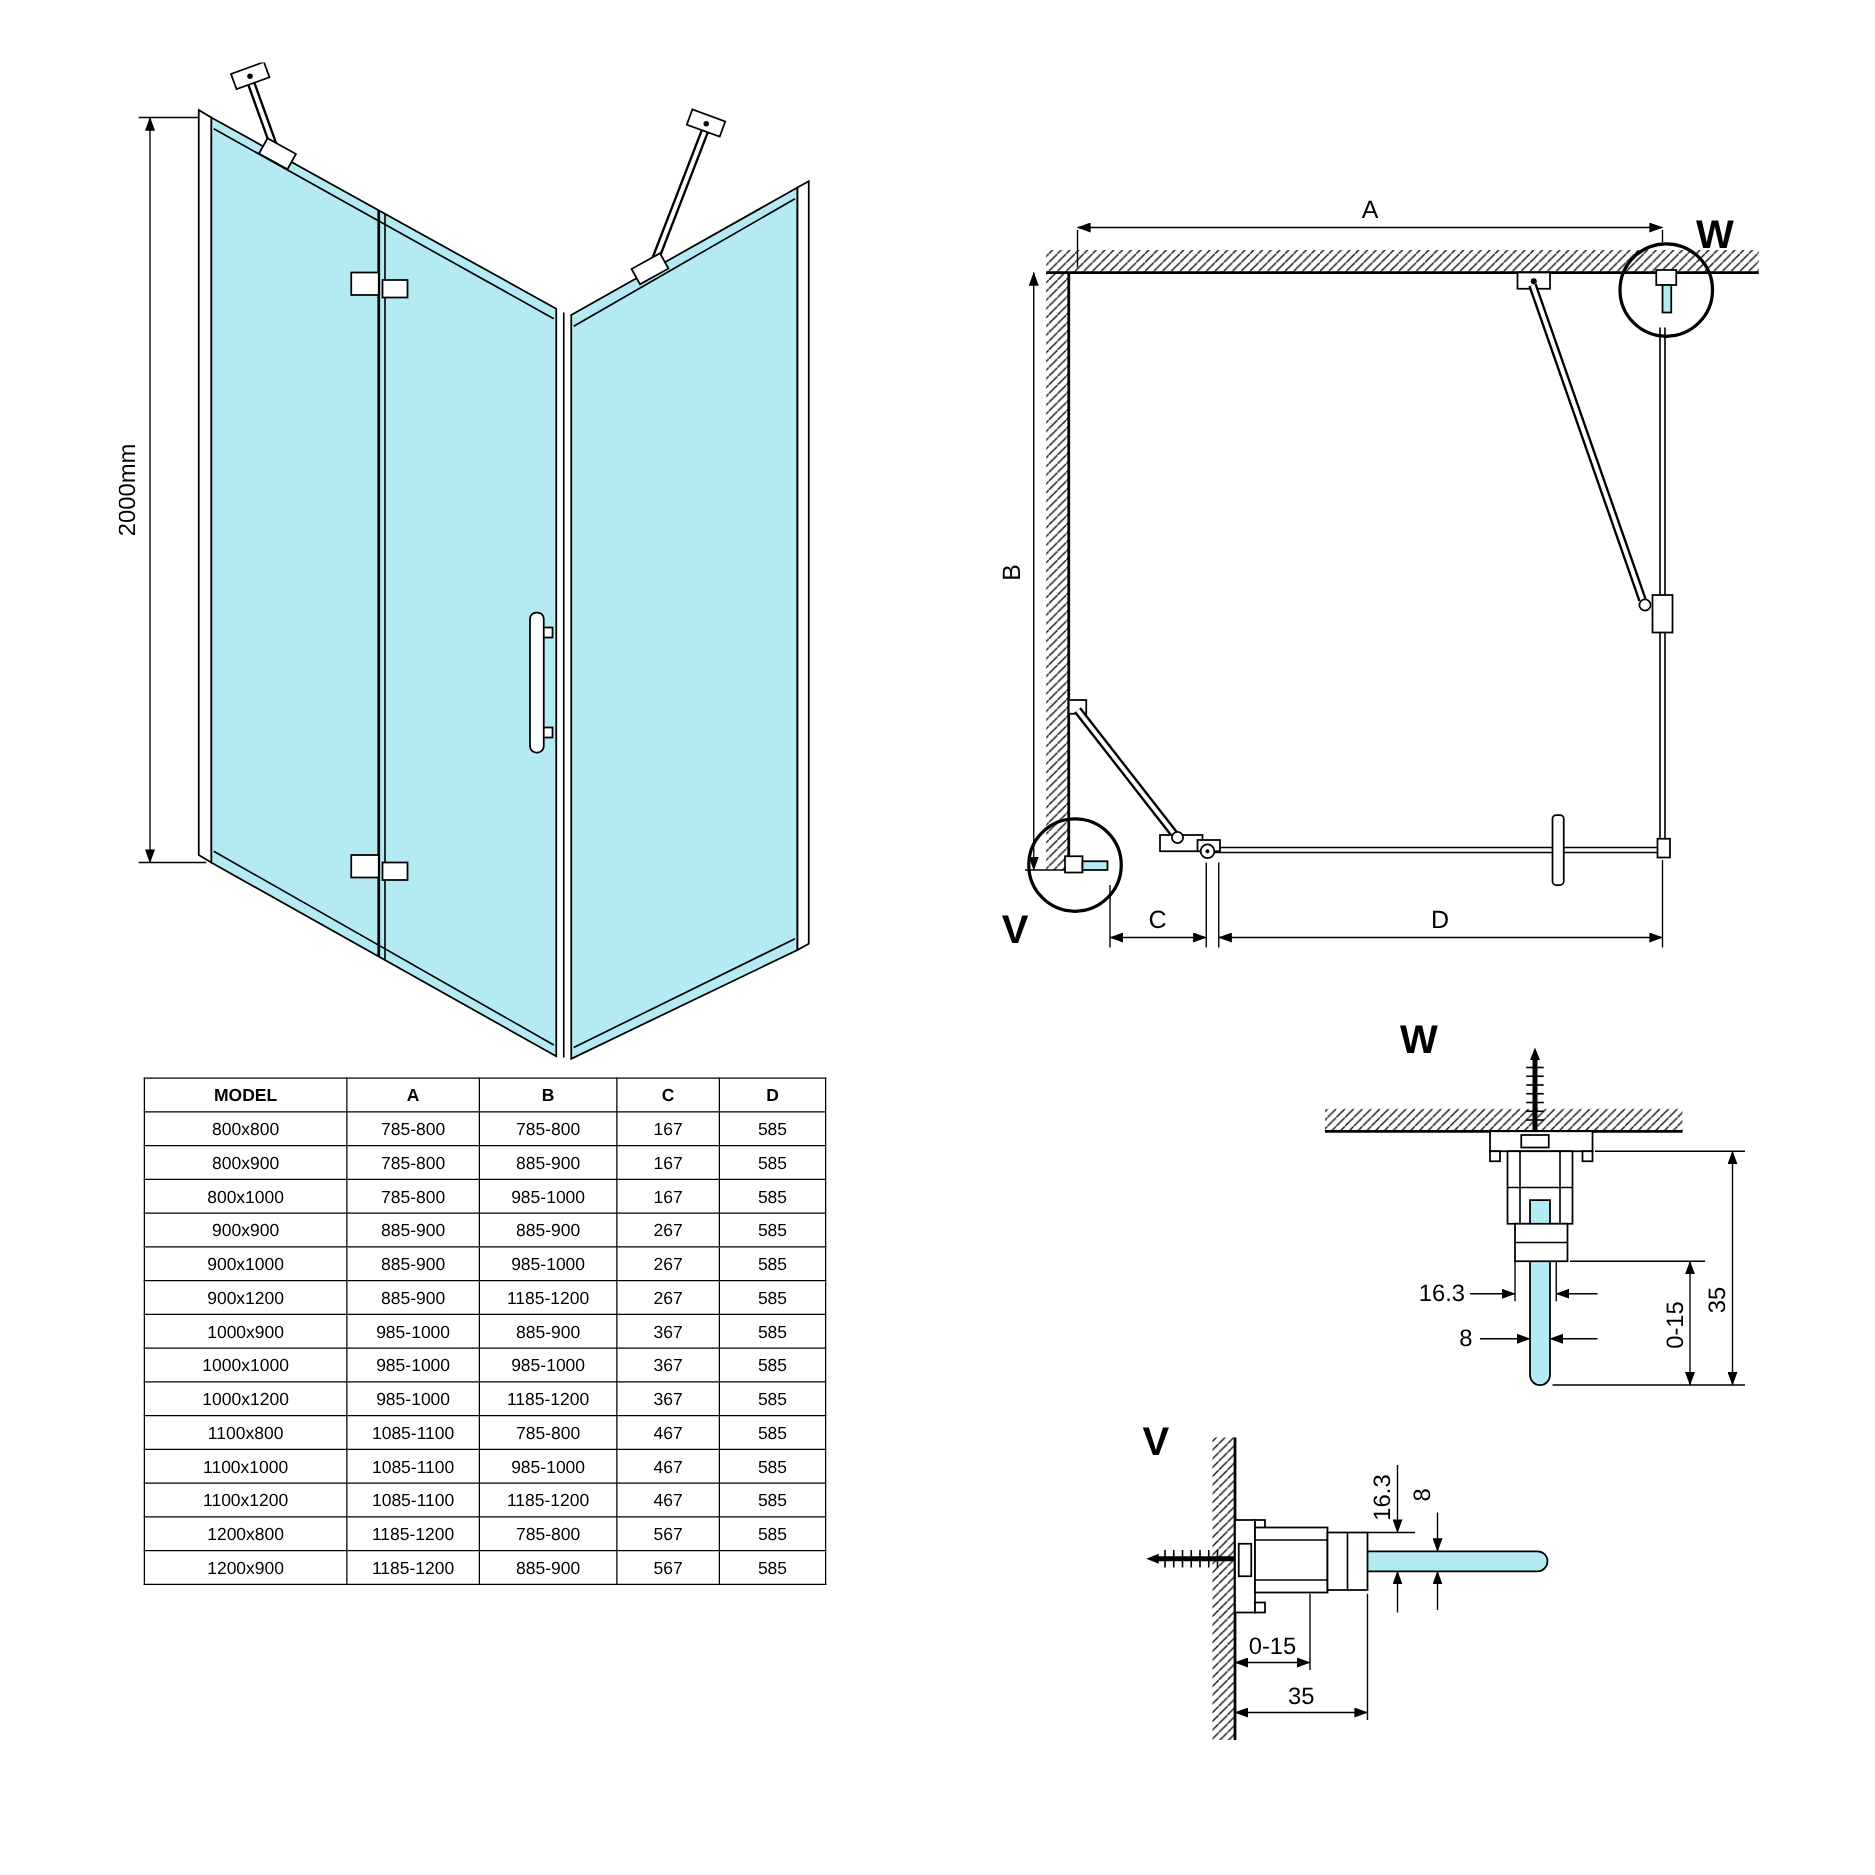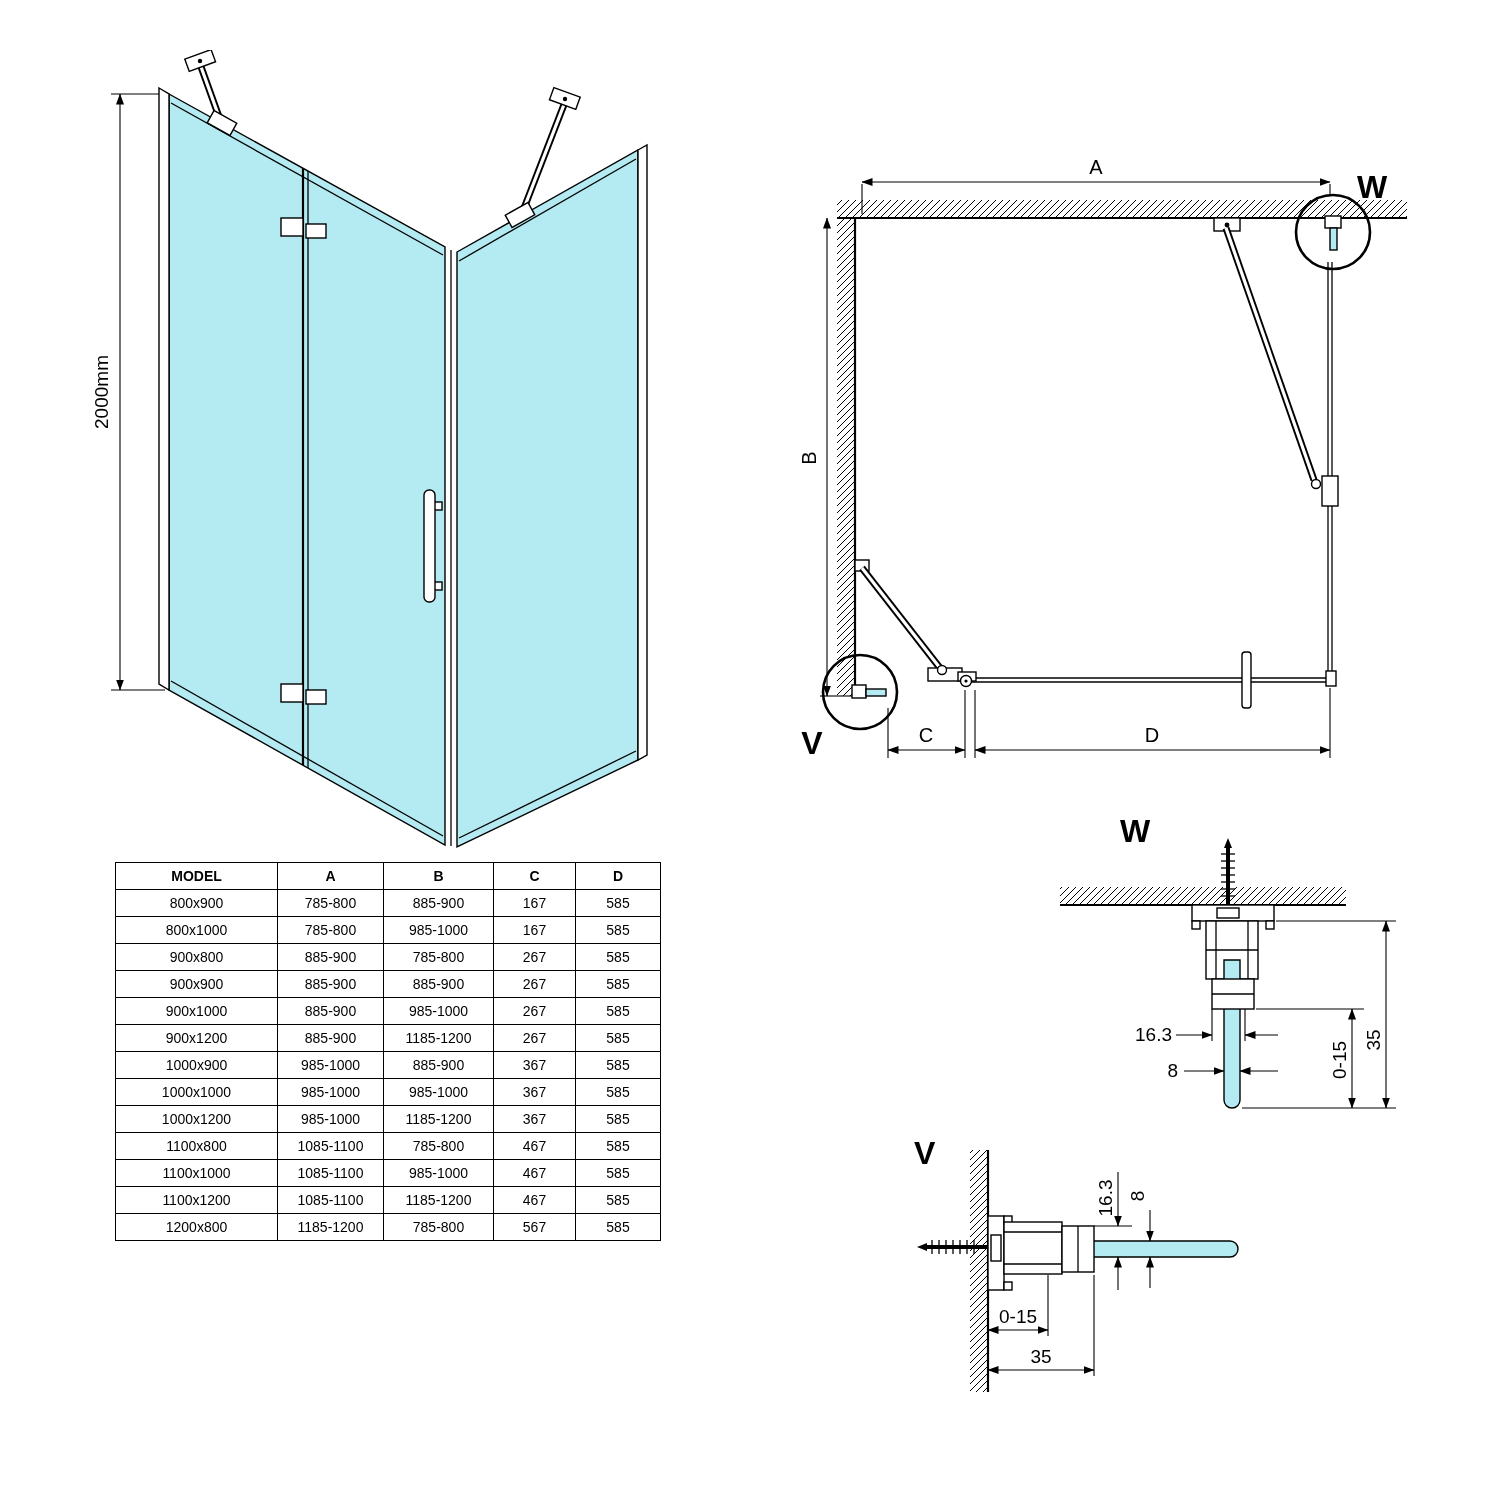--- a/index.html
+++ b/index.html
@@ -205,45 +205,45 @@
       <tr>
         <th>MODEL</th>
         <th>A</th>
         <th>B</th>
         <th>C</th>
         <th>D</th>
       </tr>
     </thead>
     <tbody>
 
+        <tr>
+          <td>800x800</td>
+          <td>785-800</td>
+          <td>785-800</td>
+          <td>167</td>
+          <td>585</td>
+        </tr>
 
         <tr>
           <td>800x900</td>
           <td>785-800</td>
           <td>885-900</td>
           <td>167</td>
           <td>585</td>
         </tr>
 
         <tr>
           <td>800x1000</td>
           <td>785-800</td>
           <td>985-1000</td>
           <td>167</td>
           <td>585</td>
         </tr>
 
 
-        <tr>
-          <td>900x800</td>
-          <td>885-900</td>
-          <td>785-800</td>
-          <td>267</td>
-          <td>585</td>
-        </tr>
 
         <tr>
           <td>900x900</td>
           <td>885-900</td>
           <td>885-900</td>
           <td>267</td>
           <td>585</td>
         </tr>
 
         <tr>
@@ -313,20 +313,27 @@
         </tr>
 
         <tr>
           <td>1200x800</td>
           <td>1185-1200</td>
           <td>785-800</td>
           <td>567</td>
           <td>585</td>
         </tr>
 
+        <tr>
+          <td>1200x900</td>
+          <td>1185-1200</td>
+          <td>885-900</td>
+          <td>567</td>
+          <td>585</td>
+        </tr>
 
 
       </tbody>
   </table>
 
   <svg class="abs" style="left:1020px; top:810px;" width="420" height="330" viewBox="0 0 420 330">
     <defs>
       <marker id="aE3" markerWidth="11" markerHeight="8" refX="10.5" refY="4" orient="auto" markerUnits="userSpaceOnUse">
           <path d="M0,0 L11,4 L0,8 z" fill="#000"></path>
         </marker>

